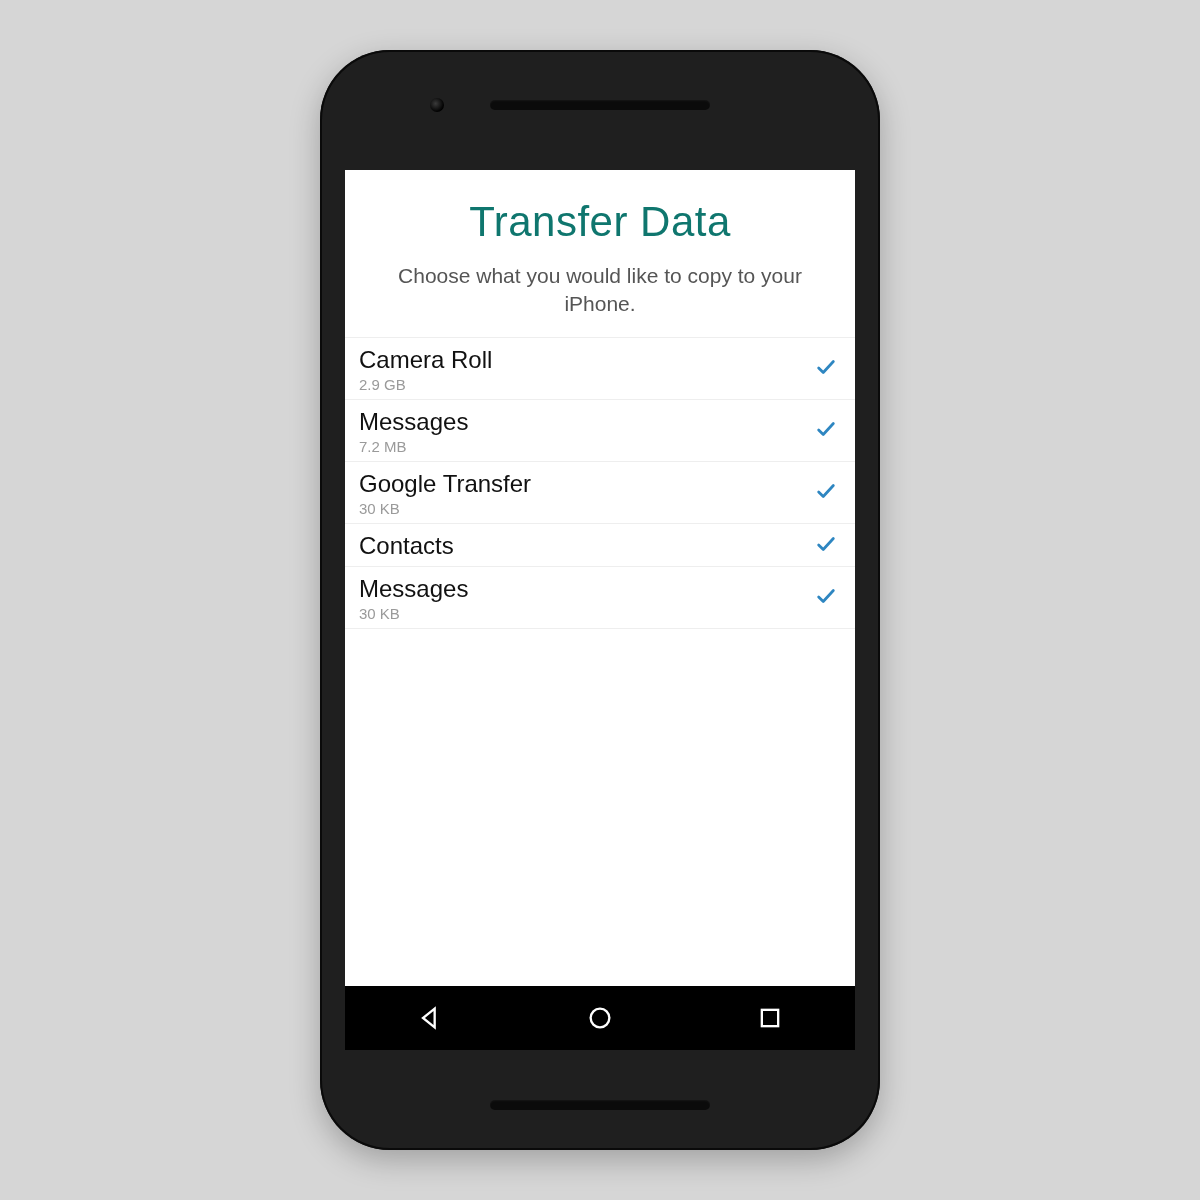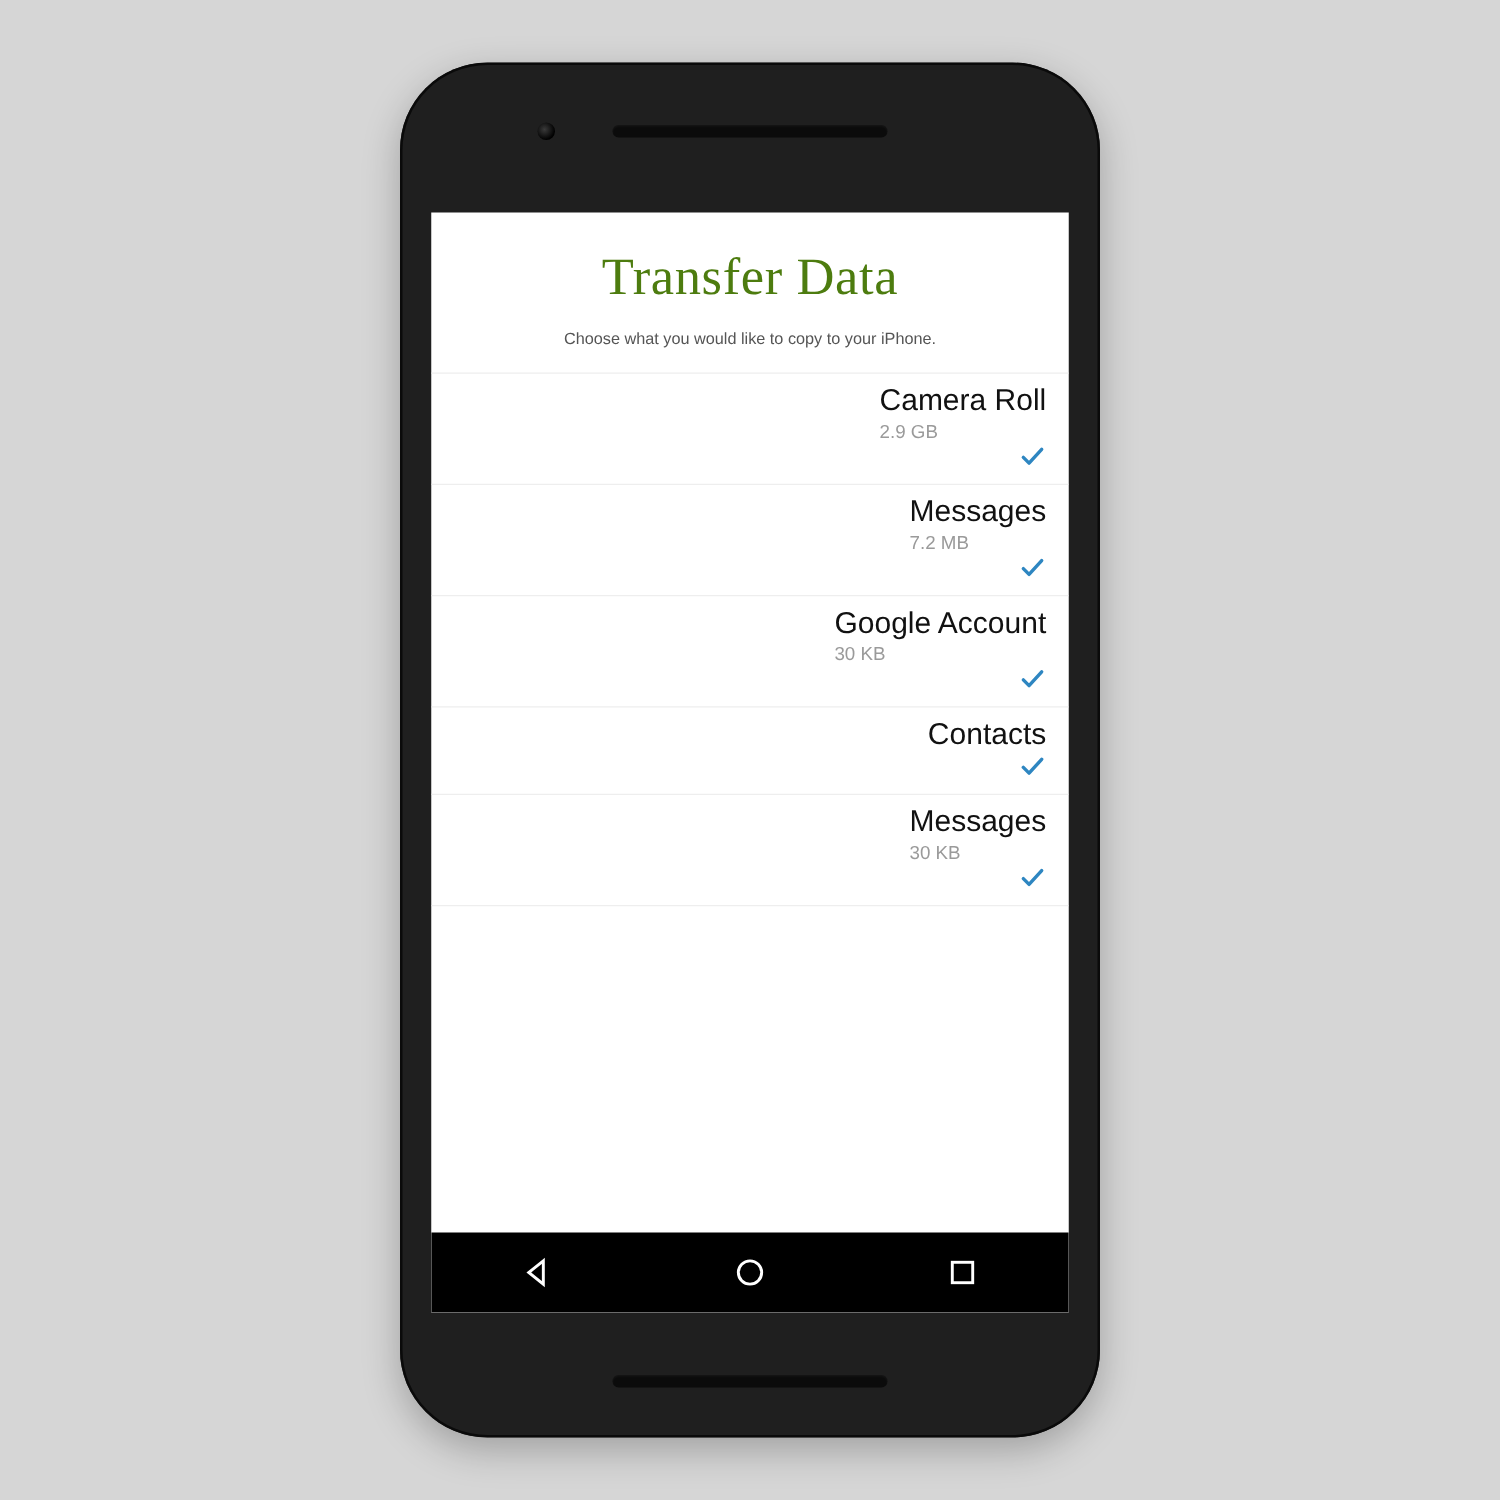--- a/index.html
+++ b/index.html
@@ -57,45 +57,43 @@
   }
 
   
   .header {
     padding: 28px 20px 18px;
     text-align: center;
   }
   .title {
     font-size: 42px;
     font-weight: 300;
-    color: #4d7c0f;
+    color: #0f766e;
     letter-spacing: .5px;
-    font-family: Liberation Serif, serif;
   }
   .subtitle {
     margin-top: 16px;
-    font-size: 13px;
+    font-size: 21px;
     color: #555;
     line-height: 1.35;
     padding: 0 24px;
   }
 
   
   .list {
     flex: 1;
     overflow-y: auto;
     border-top: 1px solid #eee;
   }
   .row {
     display: flex;
-    align-items: flex-end;
+    align-items: center;
     justify-content: space-between;
     padding: 8px 18px 6px 14px;
     border-bottom: 1px solid #eee;
-    flex-direction: column;
   }
   .row .text { flex: 1; }
   .row .label {
     font-size: 24px;
     color: #111;
     font-weight: 400;
   }
   .row .size {
     font-size: 15px;
     color: #9a9a9a;
@@ -151,21 +149,21 @@
           <div class="text">
             <div class="label">Messages</div>
             <div class="size">7.2 MB</div>
           </div>
           <div class="check"><svg viewBox="0 0 24 24">
               <path d="M4 13 L9 18 L20 6"></path>
             </svg></div>
         </div>
         <div class="row">
           <div class="text">
-            <div class="label">Google Account</div>
+            <div class="label">Google Transfer</div>
             <div class="size">30 KB</div>
           </div>
           <div class="check"><svg viewBox="0 0 24 24">
               <path d="M4 13 L9 18 L20 6"></path>
             </svg></div>
         </div>
         <div class="row">
           <div class="text">
             <div class="label">Contacts</div>
           </div>

